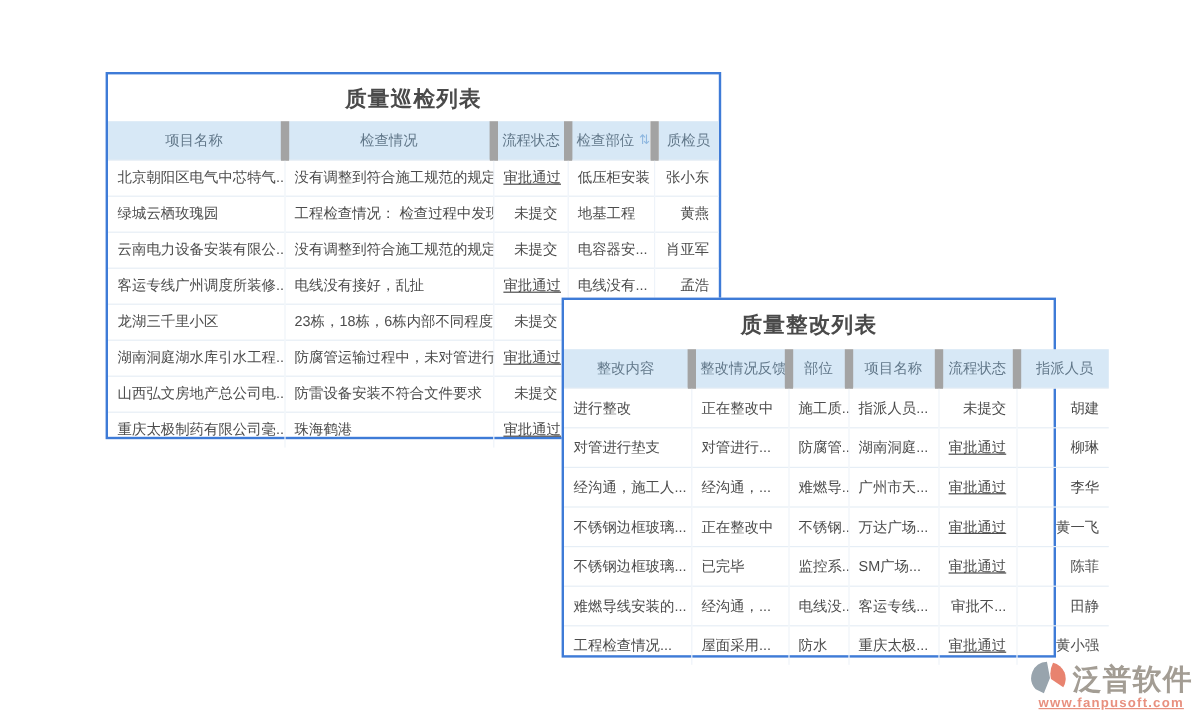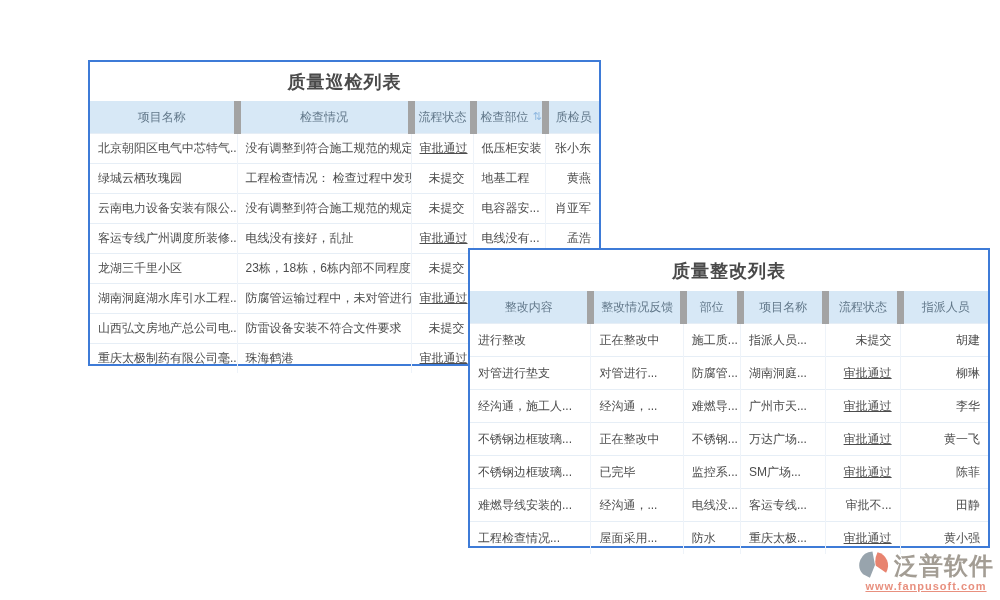--- a/index.html
+++ b/index.html
@@ -7,21 +7,21 @@
     width:1000px;height:600px;position:relative;overflow:hidden;
     background:#ffffff;
     font-family:"Liberation Sans","DejaVu Sans",sans-serif;
   }
   .panel{
     position:absolute;background:#ffffff;
     border:2px solid var(--border,#3e7bd7);
     box-sizing:border-box;
   }
   #panel-inspection{left:88px;top:60px;width:513px;height:306px;z-index:1;}
-  #panel-rectification{left:468px;top:248px;width:522px;height:300px;z-index:5;}
+  #panel-rectification{left:468px;top:248px;width:412px;height:300px;z-index:5;}
   .panel-title{
     display:flex;align-items:center;justify-content:center;
     font-weight:bold;font-size:18px;color:var(--title-text,#4a4a4a);
     letter-spacing:1px;
   }
   #panel-inspection .panel-title{height:39px;}
   #panel-rectification .panel-title{height:41px;}
   table.tbl{width:100%;border-collapse:collapse;table-layout:fixed;}
   .tbl th{
     background:var(--header-bg,#d7e8f6);

